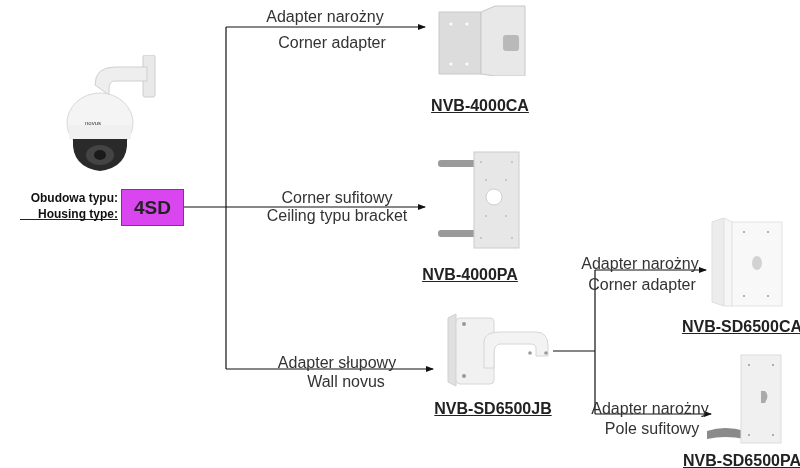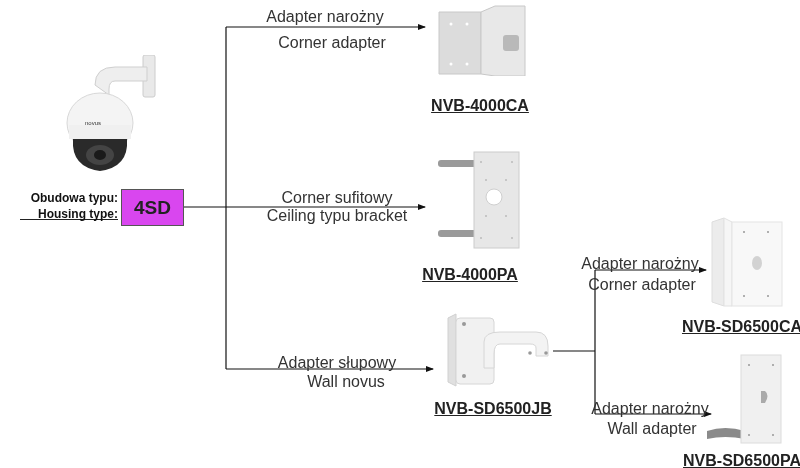--- a/index.html
+++ b/index.html
@@ -102,21 +102,21 @@
   <g fill="#999">
       <circle cx="34" cy="16" r="1"></circle>
       <circle cx="58" cy="16" r="1"></circle>
       <circle cx="34" cy="80" r="1"></circle>
       <circle cx="58" cy="80" r="1"></circle>
     </g>
 </svg>
 <div class="code" style="left:742px;top:318px">NVB-SD6500CA</div>
 
 <div class="lbl" style="left:650px;top:400px">Adapter narożny</div>
-<div class="lbl" style="left:652px;top:420px">Wall adapter</div>
+<div class="lbl" style="left:652px;top:420px">Pole sufitowy</div>
 <svg class="abs" style="left:705px;top:353px" width="85" height="92" viewBox="0 0 85 92">
   <path d="M2 78 Q20 72 40 78 L40 86 Q20 82 2 86 Z" fill="#8a8a8a"></path>
   <rect x="36" y="2" width="40" height="88" fill="#f0f0f0" stroke="#dcdcdc"></rect>
   <path d="M56 38 L60 38 Q65 42 60 50 L56 50 Z" fill="#aaa"></path>
   <g fill="#999">
       <circle cx="44" cy="12" r="1"></circle>
       <circle cx="68" cy="12" r="1"></circle>
       <circle cx="44" cy="82" r="1"></circle>
       <circle cx="68" cy="82" r="1"></circle>
     </g>

